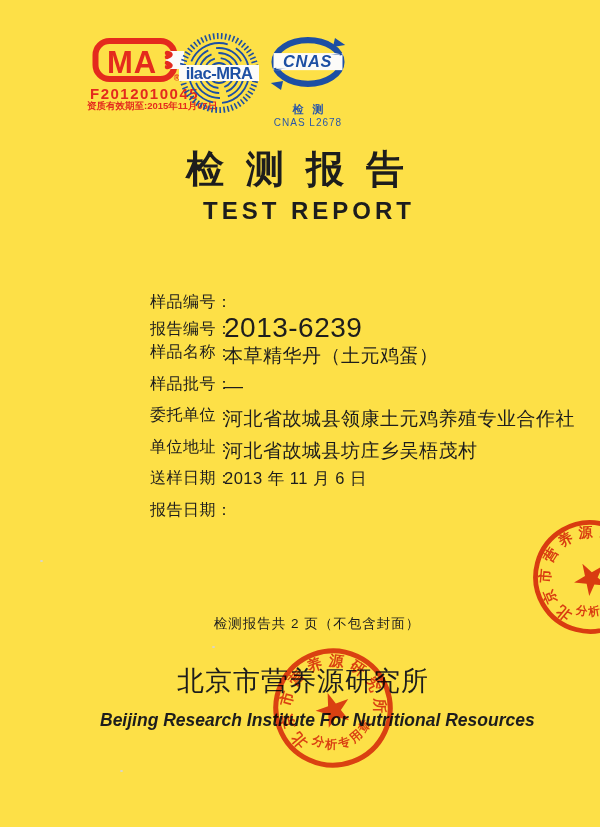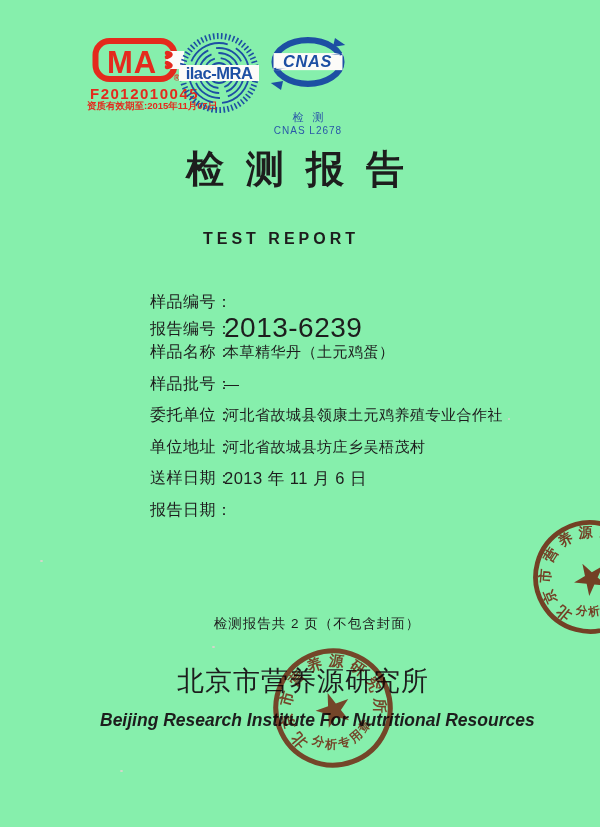--- a/index.html
+++ b/index.html
@@ -3,51 +3,51 @@
 <meta charset="utf-8">
 <style>
   html,body{margin:0;padding:0;}
   body{
     width:600px;height:827px;
     font-family:"Liberation Sans","DejaVu Sans",sans-serif;
     background:#e9e7e2;
   }
   .page{
     position:relative;width:600px;height:827px;overflow:hidden;
-    background:#86efac;
+    background:#fde047;
     color:#1d1d1d;
   }
   
   .cma-block{position:absolute;left:87px;top:38px;width:110px;}
   .cma-svg{position:absolute;left:5px;top:0;}
   .cma-cert{position:absolute;left:3px;top:47px;color:#e42a1d;font-weight:bold;
             font-size:15px;letter-spacing:1.5px;white-space:nowrap;}
   .cma-valid{position:absolute;left:0;top:62px;color:#e42a1d;font-weight:bold;
              font-size:9.5px;letter-spacing:0px;white-space:nowrap;}
   .ilac-block{position:absolute;left:178px;top:32px;width:82px;height:82px;}
   .cnas-block{position:absolute;left:262px;top:36px;width:92px;text-align:center;}
-  .cnas-cat{margin-top:14px;color:#2a57a8;font-weight:normal;font-size:11px;
+  .cnas-cat{margin-top:6px;color:#2a57a8;font-weight:bold;font-size:11px;
             letter-spacing:9px;padding-left:9px;}
   .cnas-no{color:#2a57a8;font-weight:normal;font-size:10px;letter-spacing:1px;}
   
   .title-cn{position:absolute;left:186px;top:144px;
             font-family:"Liberation Serif","DejaVu Serif",serif;
             font-size:38px;font-weight:bold;letter-spacing:22px;white-space:nowrap;}
-  .title-en{position:absolute;left:203px;top:197px;font-size:16px;font-weight:800;
-            letter-spacing:4px;white-space:nowrap;margin-top:33px;}
+  .title-en{position:absolute;left:203px;top:197px;font-size:24px;font-weight:800;
+            letter-spacing:4px;white-space:nowrap;}
   
   .repno{position:absolute;left:150px;top:288px;}
   .repno .lbl{font-size:16px;line-height:27px;letter-spacing:0.5px;}
   .repno-value{position:absolute;left:224px;top:296px;font-size:28px;
                letter-spacing:0.5px;white-space:nowrap;margin-top:16px;}
   
   .fields{position:absolute;left:150px;top:342px;width:420px;}
   .field-row{height:31.6px;display:flex;align-items:flex-start;}
   .flabel{width:74px;flex:0 0 74px;font-size:16px;letter-spacing:0.5px;white-space:nowrap;}
-  .fvalue{font-size:15px;padding-top:1px;white-space:nowrap;letter-spacing:0.5px;}
+  .fvalue{font-size:19px;padding-top:1px;white-space:nowrap;letter-spacing:0.5px;}
   .field-row.date .fvalue{font-size:16.5px;padding-top:0;}
   
   .note{position:absolute;left:8px;top:615px;width:600px;text-align:center;
         padding-left:18px;box-sizing:border-box;font-size:13.5px;letter-spacing:1px;}
   .footer-cn{position:absolute;left:177px;top:663px;
              font-family:"Liberation Serif","DejaVu Serif",serif;
              font-size:27px;letter-spacing:1px;white-space:nowrap;}
   .footer-en{position:absolute;left:100px;top:710px;font-size:17.5px;font-weight:bold;
              font-style:italic;white-space:nowrap;}
   

